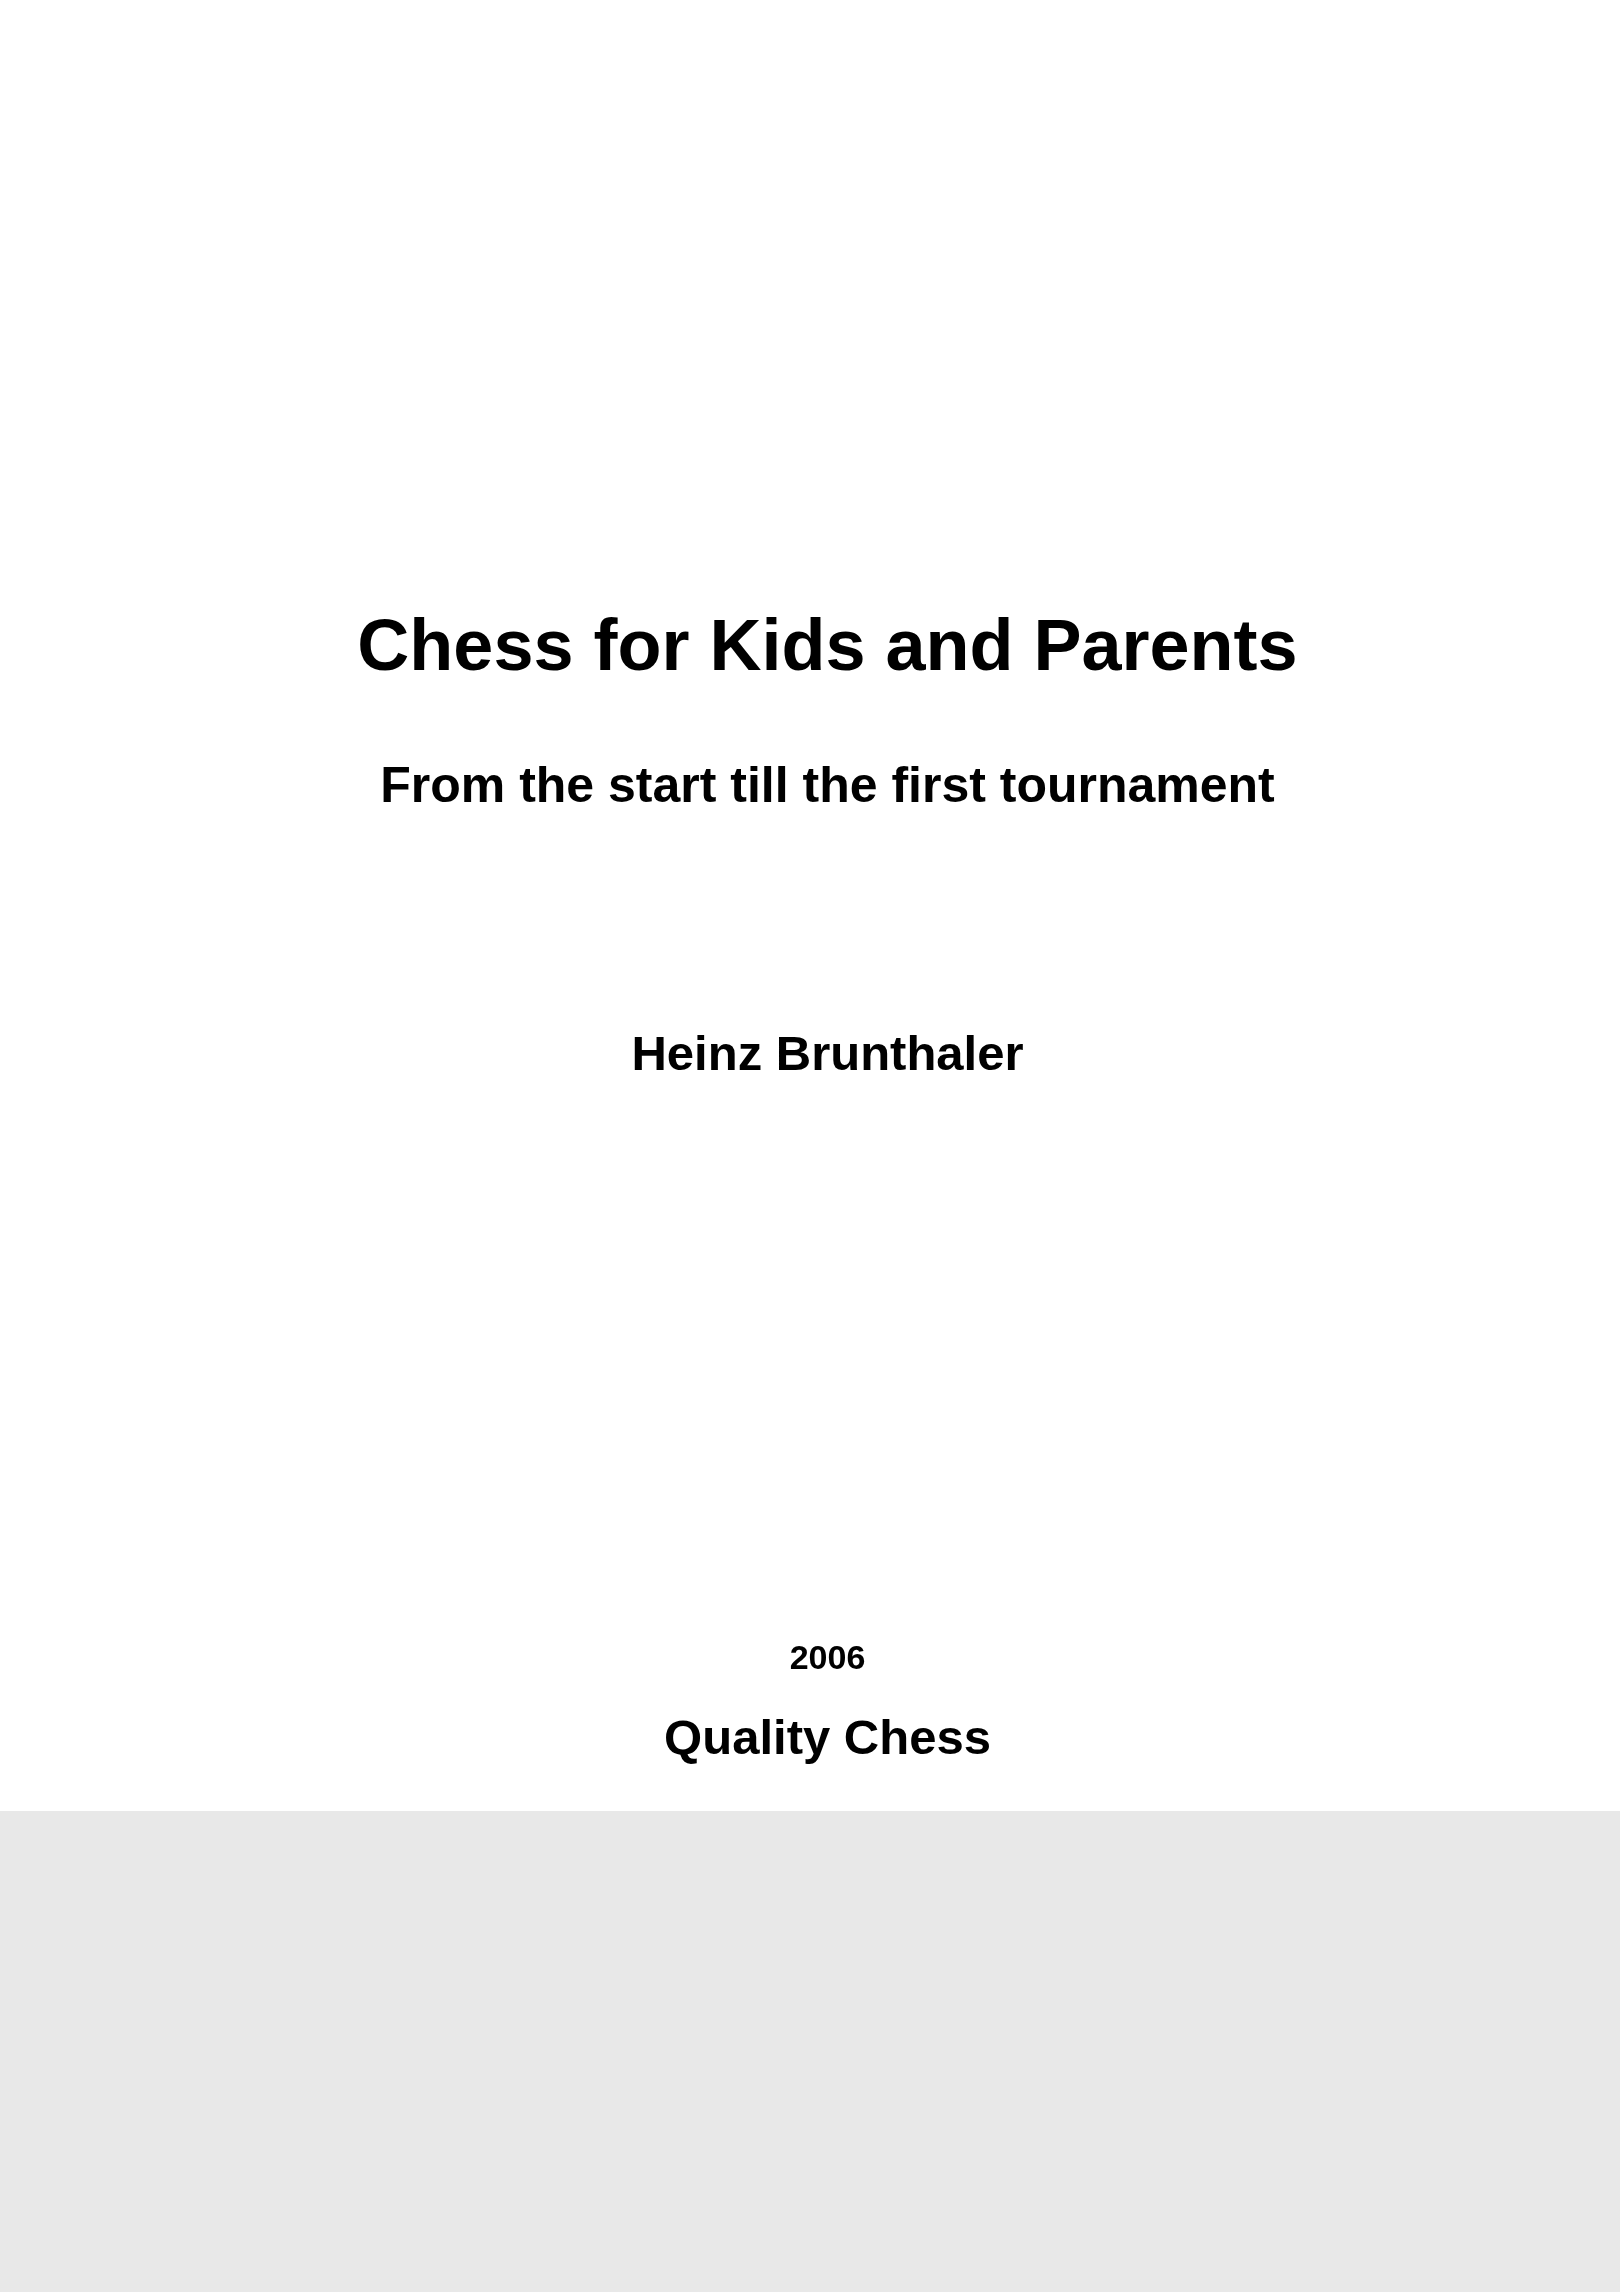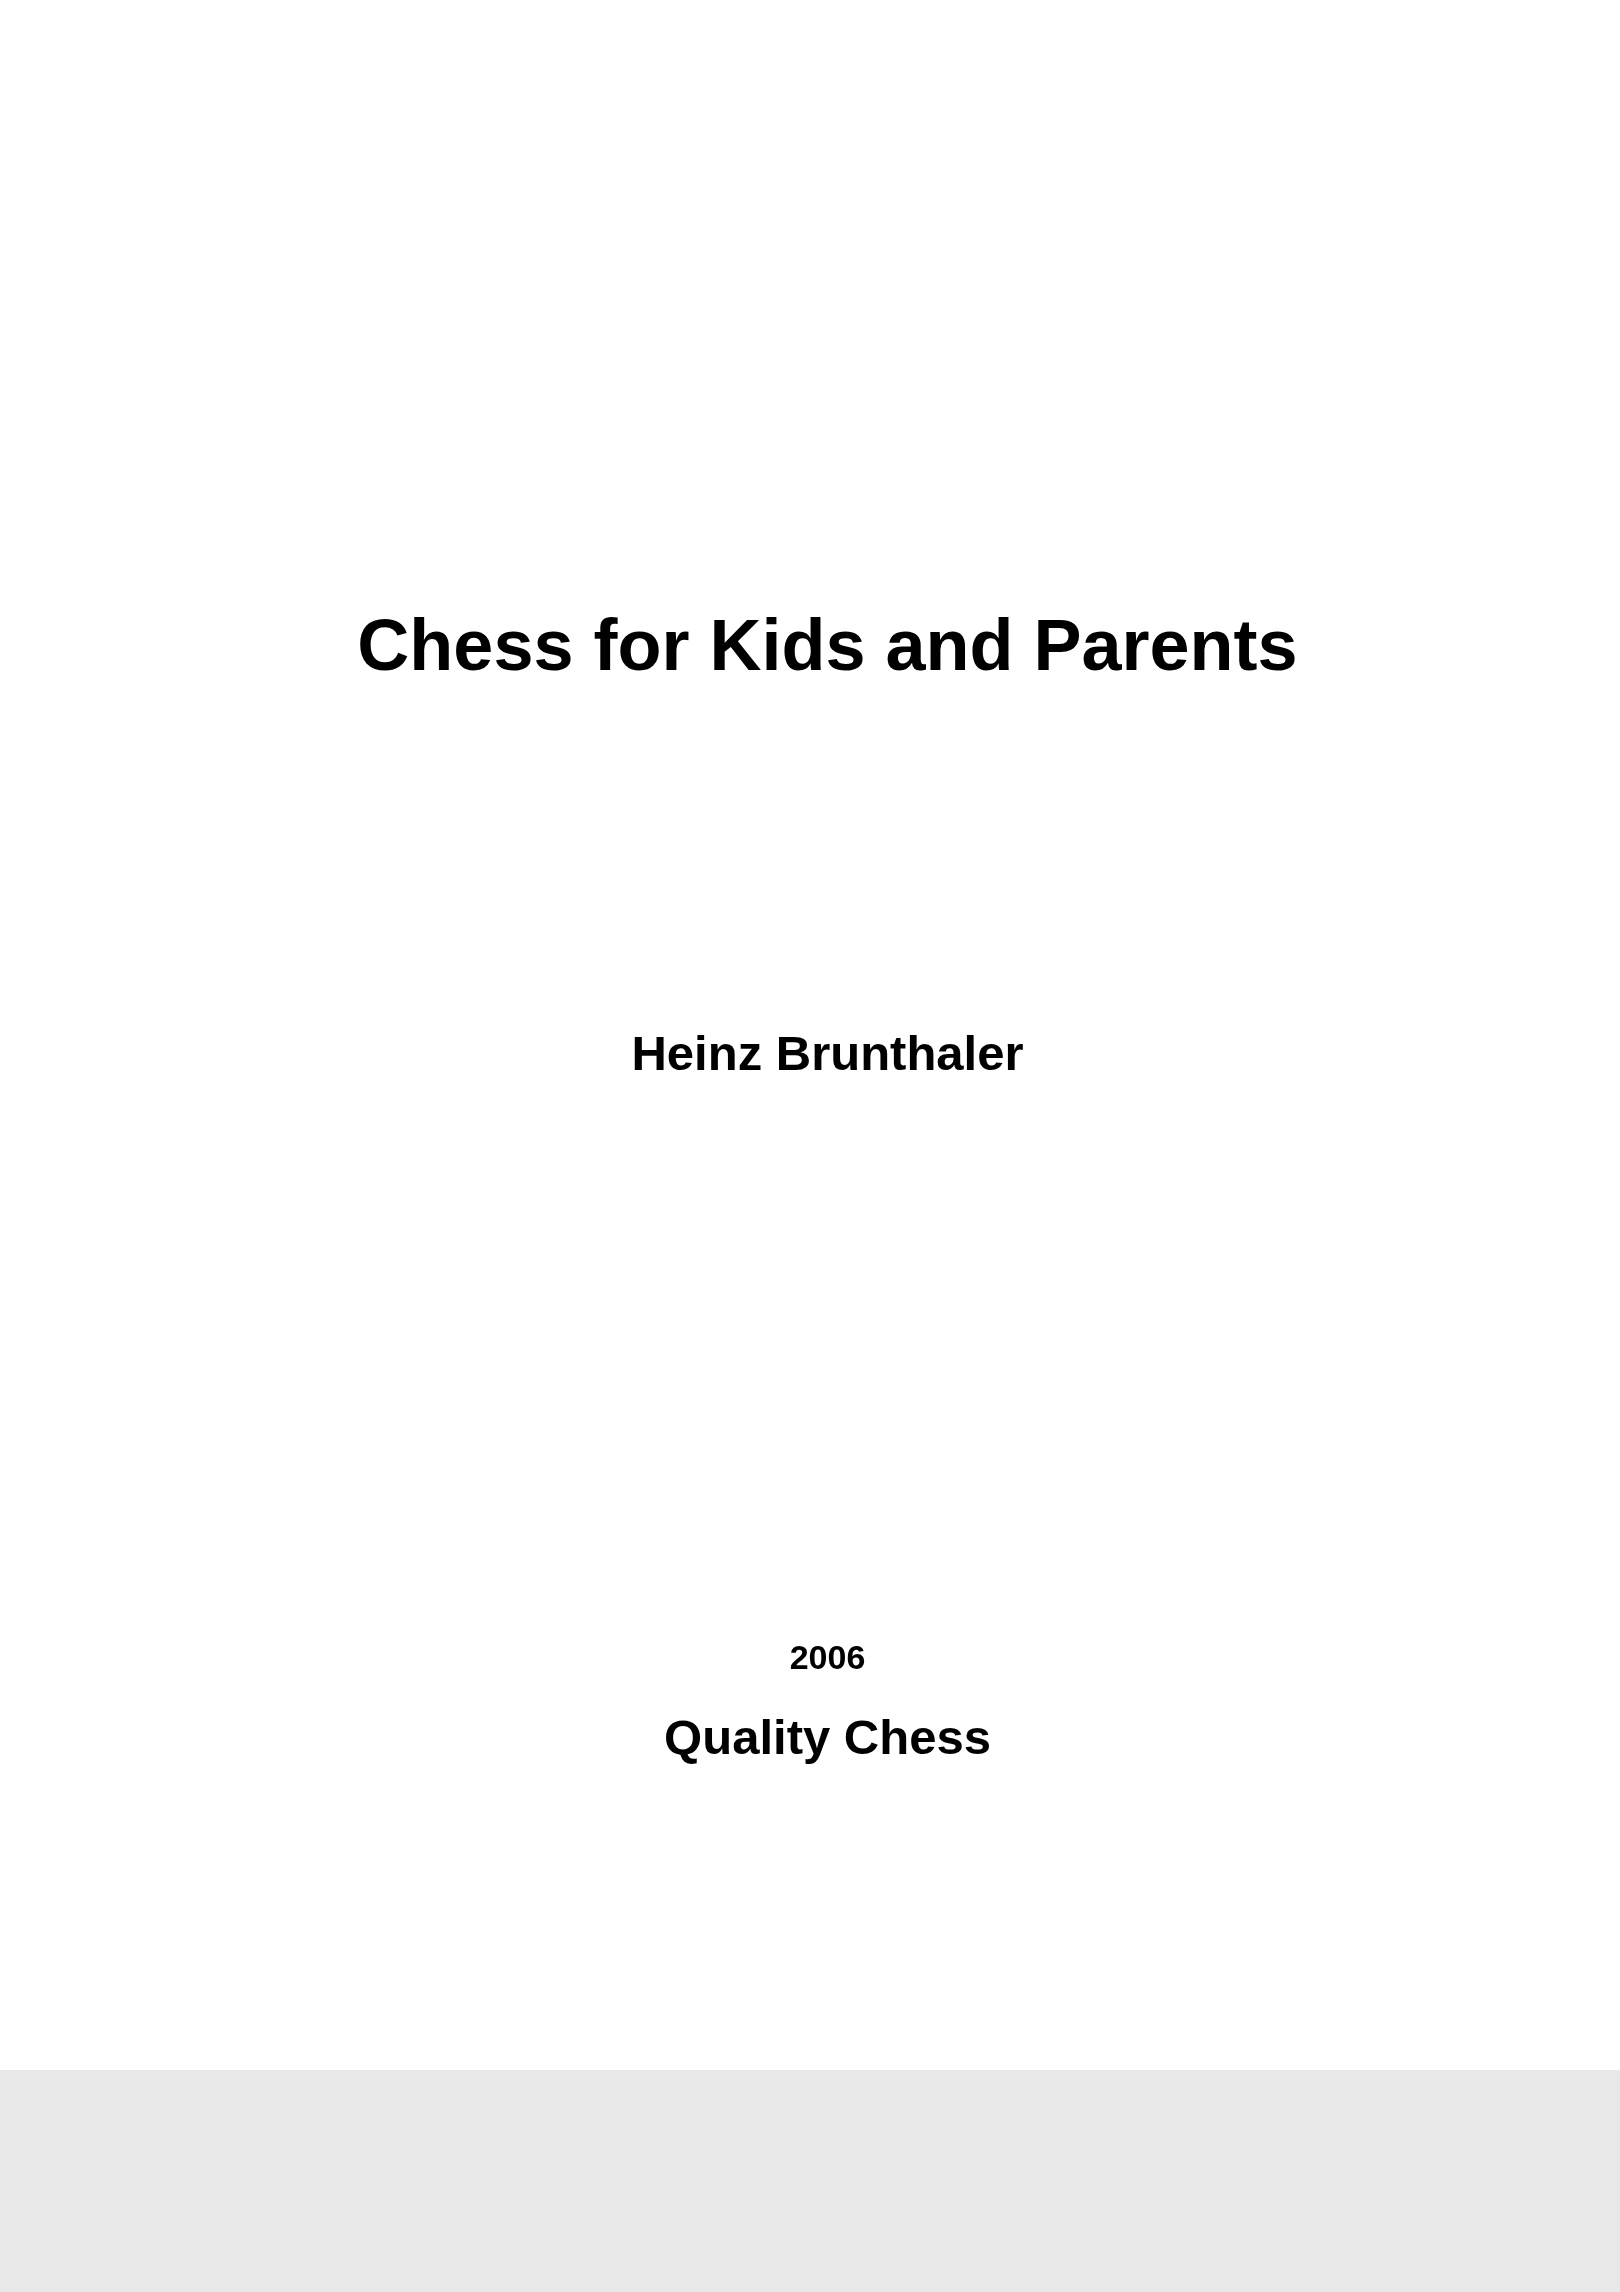--- a/index.html
+++ b/index.html
@@ -3,21 +3,21 @@
 <meta charset="utf-8">
 <style>
   html, body {
     margin: 0;
     padding: 0;
     background: #e8e8e8;
   }
   .page {
     position: relative;
     width: 1620px;
-    height: 2070px;
+    height: 1811px;
     margin: 0 auto;
     background: #ffffff;
     overflow: hidden;
     font-family: "Liberation Sans", "DejaVu Sans", sans-serif;
     color: #000000;
   }
   
   .line {
     position: absolute;
     left: 35px;
@@ -33,20 +33,21 @@
   .author    { top: 1029px; font-size: 49px; }
   .year      { top: 1640px; font-size: 34px; }
   .publisher { top: 1713px; font-size: 49px; }
 </style>
 </head>
 <body>
 
 <div class="page">
   <div class="line title">Chess for Kids and Parents</div>
 
+  <div class="line subtitle">From the start till the first tournament</div>
 
   <div class="line author">Heinz Brunthaler</div>
 
   <div class="line year">2006</div>
 
   <div class="line publisher">Quality Chess</div>
 </div>
 
 
 </body></html>

